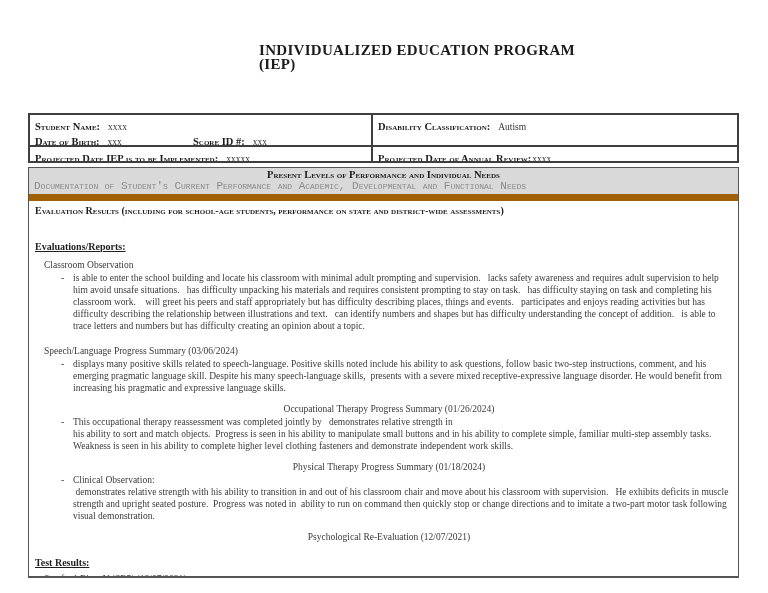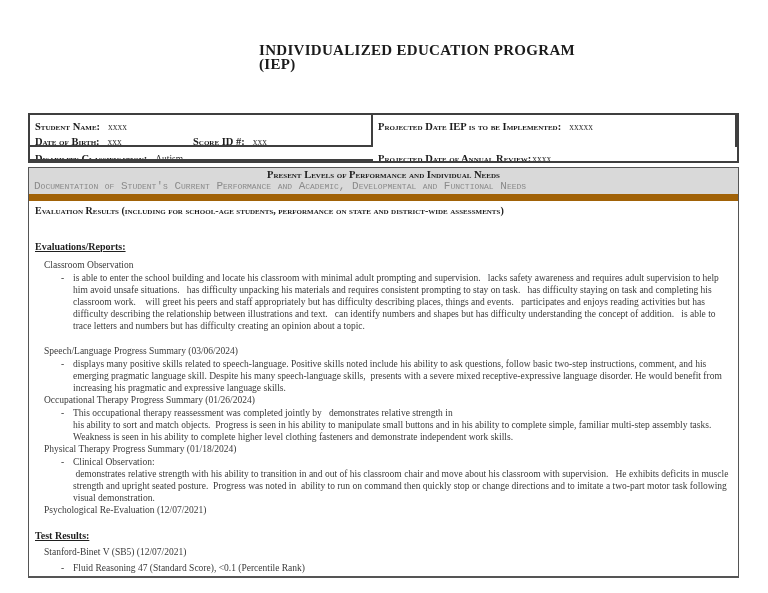--- a/index.html
+++ b/index.html
@@ -55,21 +55,21 @@
     font-variant:small-caps; font-weight:bold; font-size:10px;
     color:#1f1f1f; line-height:12px;
   }
   .sec-label {
     font-weight:bold; text-decoration:underline; font-size:10px;
     color:#1f1f1f; margin-top:24px; line-height:12px;
   }
   .report-title { margin-left:9px; line-height:12px; }
   .r-classroom { margin-top:6px; }
   .r-speech { margin-top:13px; }
-  .r-ot, .r-pt, .r-psych { margin-top:0; }
+  .r-ot, .r-pt, .r-psych { margin-top:9px;text-align:center; }
   .bullet {
     position:relative; padding-left:38px; margin-top:1px;
     white-space:pre-wrap; line-height:12px;
   }
   .bullet::before { content:"-"; position:absolute; left:26px; top:0; color:#3a3a3a; }
   .tests-label { margin-top:14px; }
   .test-title { margin-left:9px; margin-top:4px; line-height:12px; }
   .test-bullet { margin-top:4px; }
 </style>
 </head>
@@ -83,25 +83,25 @@
 <div class="info-table">
   <div class="cell b-r b-b">
     <span class="lbl">Student Name:</span><span class="val">xxxx</span>
     <span class="line2">
       <span class="lbl">Date of Birth:</span><span class="val">xxx</span>
     </span>
     <span class="local-id">
       <span class="lbl">Score ID #:</span><span class="val">xxx</span>
     </span>
   </div>
+  <div class="cell b-b">
+    <span class="lbl">Disability Classification:</span><span class="val">Autism</span>
+  </div>
   <div class="cell b-r">
     <span class="lbl">Projected Date IEP is to be Implemented:</span><span class="val">xxxxx</span>
-  </div>
-  <div class="cell b-b">
-    <span class="lbl">Disability Classification:</span><span class="val">Autism</span>
   </div>
   <div class="cell">
     <span class="lbl">Projected Date of Annual Review:</span><span class="val tight">xxxx</span>
   </div>
 </div>
 
 <div class="main-box">
   <div class="band">
     <div class="band-title">Present Levels of Performance and Individual Needs</div>
     <div class="band-sub">Documentation of Student's Current Performance and Academic, Developmental and Functional Needs</div>

